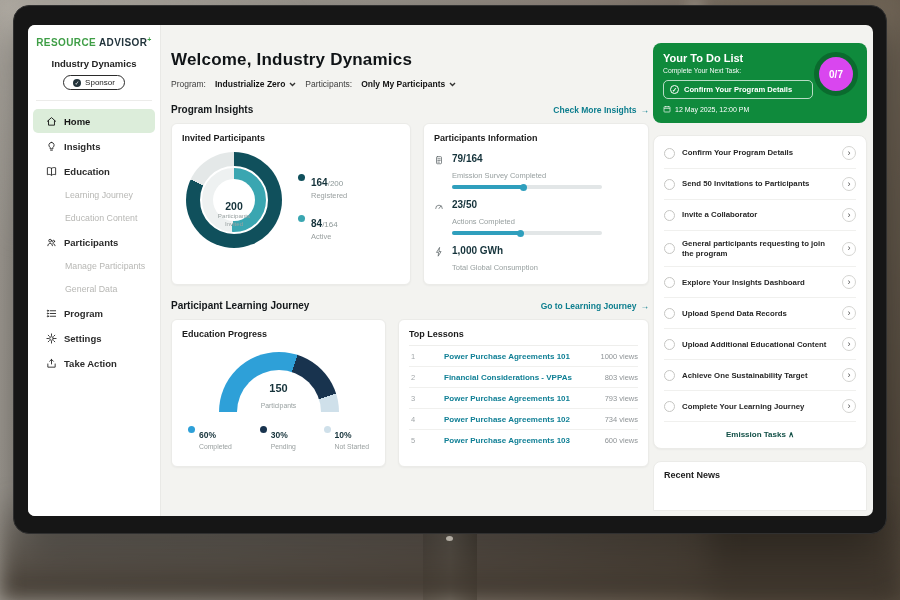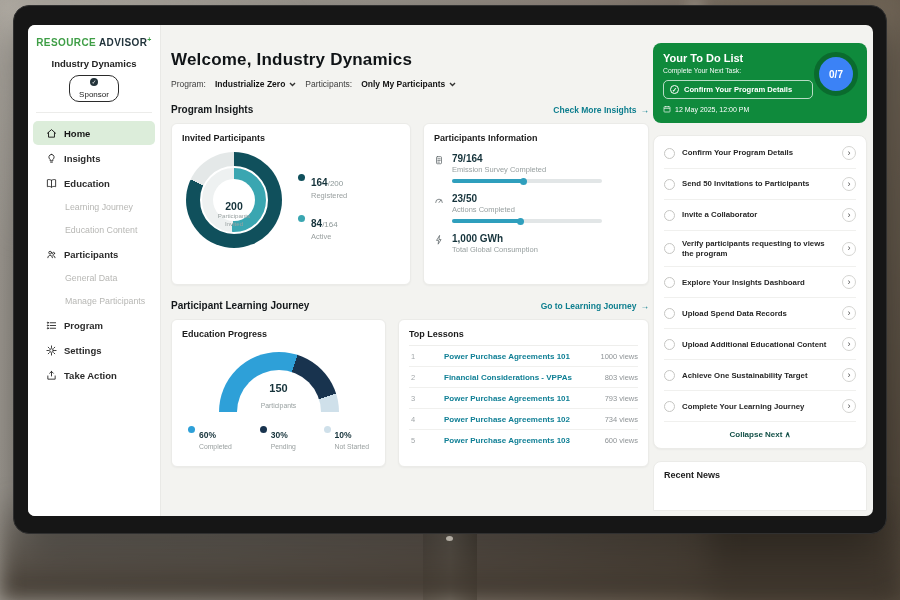--- a/index.html
+++ b/index.html
@@ -19,21 +19,21 @@
 
   .screen { position:absolute; left:14px; top:19px; width:845px; height:491px; background:#f3f3f0; border-radius:7px; overflow:hidden; }
 
   
   .sidebar { position:absolute; left:0; top:0; bottom:0; width:133px; background:#fff; border-right:1px solid #e9e9e6; padding-top:11px; }
   .logo { text-align:center; font-size:10px; font-weight:700; letter-spacing:.4px; }
   .logo-g { color:#3f9e46; }
   .logo-d { color:#22343c; }
   .logo sup { color:#3f9e46; font-size:7px; }
   .org { text-align:center; font-size:9.5px; font-weight:700; color:#222; margin-top:10px; }
-  .sponsor { display:flex; align-items:center; gap:4px; margin:6px auto 0; border:1px solid #2b2b2b; border-radius:10px; background:#fff; padding:2px 9px; font-size:8px; color:#222; width:max-content;flex-direction:column; }
+  .sponsor { display:flex; align-items:center; gap:4px; margin:6px auto 0; border:1px solid #2b2b2b; border-radius:10px; background:#fff; padding:2px 9px; font-size:8px; color:#222; width:max-content; }
   .sp-dot { width:8px; height:8px; border-radius:50%; background:#23333a; color:#fff; font-size:5.5px; line-height:8px; text-align:center; }
   .side-div { height:1px; background:#ececea; margin:10px 8px 8px; }
   .nav-item { display:flex; align-items:center; gap:7px; height:24px; padding-left:13px; margin:1px 5px; border-radius:5px; font-size:9.5px; font-weight:600; color:#2b2b2b; cursor:pointer; }
   .nav-item.active { background:#dcedda; color:#161616; }
   .nav-item.sub { padding-left:32px; color:#b7b7b4; font-weight:400; font-size:8.8px; height:22px; }
   .nv-ic { display:flex; }
   .nv-ic svg { width:11px; height:11px; fill:none; stroke:currentColor; stroke-width:2; stroke-linecap:round; stroke-linejoin:round; }
 
   
   .main { position:absolute; left:143px; top:0; width:478px; }
@@ -62,21 +62,21 @@
   .dot { width:7px; height:7px; border-radius:50%; margin-top:2px; flex:none; }
   .dl-val { font-size:10px; font-weight:700; color:#14323a; }
   .dl-tot { font-size:8px; color:#8d9898; }
   .dl-lab { font-size:7.5px; color:#9aa0a0; margin-top:1px; }
 
   .card.info { width:226px; height:162px; }
   .info-row { display:flex; gap:8px; margin-top:10px; }
   .info-ic { color:#5c6468; display:flex; margin-top:2px; }
   .info-ic svg { width:10px; height:10px; fill:none; stroke:currentColor; stroke-width:1.8; stroke-linecap:round; stroke-linejoin:round; }
   .info-val { font-size:10px; font-weight:700; color:#15333b; }
-  .info-lab { font-size:7.5px; color:#98a0a0; margin-top:1px; }
+  .info-lab { font-size:7.5px; color:#98a0a0; margin-top:7px; }
   .bar { width:150px; height:4px; border-radius:2px; background:#e2e6e7; margin-top:5px; position:relative; }
   .bar-fill { height:100%; border-radius:2px; position:relative; }
   .bar-fill::after { content:""; position:absolute; right:-3px; top:-1.5px; width:7px; height:7px; border-radius:50%; background:inherit; }
 
   .card.edu { width:215px; height:148px; }
   .gauge { position:relative; width:120px; height:60px; margin:13px auto 0; overflow:hidden; }
   .g-arc { position:absolute; top:0; left:0; width:120px; height:120px; border-radius:50%; }
   .g-hole { position:absolute; top:18px; left:18px; width:84px; height:84px; border-radius:50%; background:#fff; }
   .g-center { position:absolute; left:0; right:0; bottom:0; text-align:center; }
   .g-val { font-size:11px; font-weight:700; color:#16333b; display:block; }
@@ -92,21 +92,21 @@
   .lesson:last-child { border-bottom:none; }
   .l-rank { font-size:7.5px; color:#a2a7aa; width:8px; text-align:center; }
   .l-title { font-size:8px; font-weight:700; color:#0f7f95; flex:1; cursor:pointer;margin-left:20px; }
   .l-views { font-size:7.5px; color:#8f9497; }
 
   
   .rightpanel { position:absolute; left:625px; top:18px; width:214px; }
   .todo-green { background:#0f8a3c; border-radius:8px; padding:9px 10px 10px; color:#fff; position:relative; }
   .todo-title { font-size:11px; font-weight:700; }
   .todo-sub { font-size:6.8px; margin-top:3px; opacity:.95; }
-  .todo-ring { position:absolute; right:9px; top:9px; width:44px; height:44px; border-radius:50%; border:5px solid #0a6b2e; background:#3b82f6; display:flex; align-items:center; justify-content:center; font-size:10px; font-weight:700; }
+  .todo-ring { position:absolute; right:9px; top:9px; width:44px; height:44px; border-radius:50%; border:5px solid #0a6b2e; background:#d946ef; display:flex; align-items:center; justify-content:center; font-size:10px; font-weight:700; }
   .todo-next { margin-top:6px; width:150px; border:1px solid rgba(255,255,255,.7); border-radius:5px; padding:4px 6px; font-size:7.6px; font-weight:700; display:flex; align-items:center; gap:5px; cursor:pointer; }
   .nt-check { width:9px; height:9px; border:1px solid #fff; border-radius:50%; font-size:6px; line-height:8px; text-align:center; flex:none; }
   .todo-date { margin-top:6px; display:flex; align-items:center; gap:4px; font-size:7px; }
   .todo-date svg { width:8px; height:8px; fill:none; stroke:#fff; stroke-width:2; }
   .task-card { margin-top:12px; background:#fff; border:1px solid #ebebe8; border-radius:8px; padding:2px 10px; box-shadow:0 1px 2px rgba(0,0,0,.04); }
   .task { display:flex; align-items:center; gap:7px; padding:8px 0; border-bottom:1px solid #f0f0ee; cursor:pointer; }
   .t-check { width:11px; height:11px; border:1.3px solid #c6c6c3; border-radius:50%; flex:none; }
   .t-label { flex:1; font-size:7.8px; font-weight:600; color:#272727; line-height:1.25; }
   .t-go { width:14px; height:14px; border:1px solid #d5d5d2; border-radius:50%; display:flex; align-items:center; justify-content:center; font-size:9px; color:#4a4a4a; flex:none; padding-bottom:1px; }
   .collapse { text-align:center; padding:8px 0 7px; font-size:8px; font-weight:700; color:#114f46; cursor:pointer; }
@@ -170,24 +170,24 @@
         <span class="nv-ic">
             <svg viewBox="0 0 24 24">
               <circle cx="9" cy="8" r="3"></circle>
               <circle cx="16.5" cy="9.5" r="2.3"></circle>
               <path d="M4 19c0-3 2.3-5 5-5s5 2 5 5M15 14.5c2.8 0 4.7 1.8 4.7 4.5"></path>
             </svg>
           </span>
         <span>Participants</span>
       </div>
       <div class="nav-item sub">
+        <span>Manage Participants</span>
+      </div>
+      <div class="nav-item sub">
         <span>General Data</span>
-      </div>
-      <div class="nav-item sub">
-        <span>Manage Participants</span>
       </div>
       <div class="nav-item">
         <span class="nv-ic">
             <svg viewBox="0 0 24 24">
               <path d="M9 6h12M9 12h12M9 18h12"></path>
               <circle cx="4" cy="6" r="1.2"></circle>
               <circle cx="4" cy="12" r="1.2"></circle>
               <circle cx="4" cy="18" r="1.2"></circle>
             </svg>
           </span>
@@ -416,21 +416,21 @@
           <span class="t-label">Send 50 Invitations to Participants</span>
           <span class="t-go">›</span>
         </div>
         <div class="task">
           <span class="t-check"></span>
           <span class="t-label">Invite a Collaborator</span>
           <span class="t-go">›</span>
         </div>
         <div class="task">
           <span class="t-check"></span>
-          <span class="t-label">Verify participants requesting to views the program</span>
+          <span class="t-label">General participants requesting to join the program</span>
           <span class="t-go">›</span>
         </div>
         <div class="task">
           <span class="t-check"></span>
           <span class="t-label">Explore Your Insights Dashboard</span>
           <span class="t-go">›</span>
         </div>
         <div class="task">
           <span class="t-check"></span>
           <span class="t-label">Upload Spend Data Records</span>
@@ -445,21 +445,21 @@
           <span class="t-check"></span>
           <span class="t-label">Achieve One Sustainability Target</span>
           <span class="t-go">›</span>
         </div>
         <div class="task">
           <span class="t-check"></span>
           <span class="t-label">Complete Your Learning Journey</span>
           <span class="t-go">›</span>
         </div>
         <div class="collapse">
-          <span>Collapse Next</span>
+          <span>Emission Tasks</span>
           <span>∧</span>
         </div>
       </div>
 
       <div class="news">
         <span>Recent News</span>
       </div>
     </div>
 
   </div>

